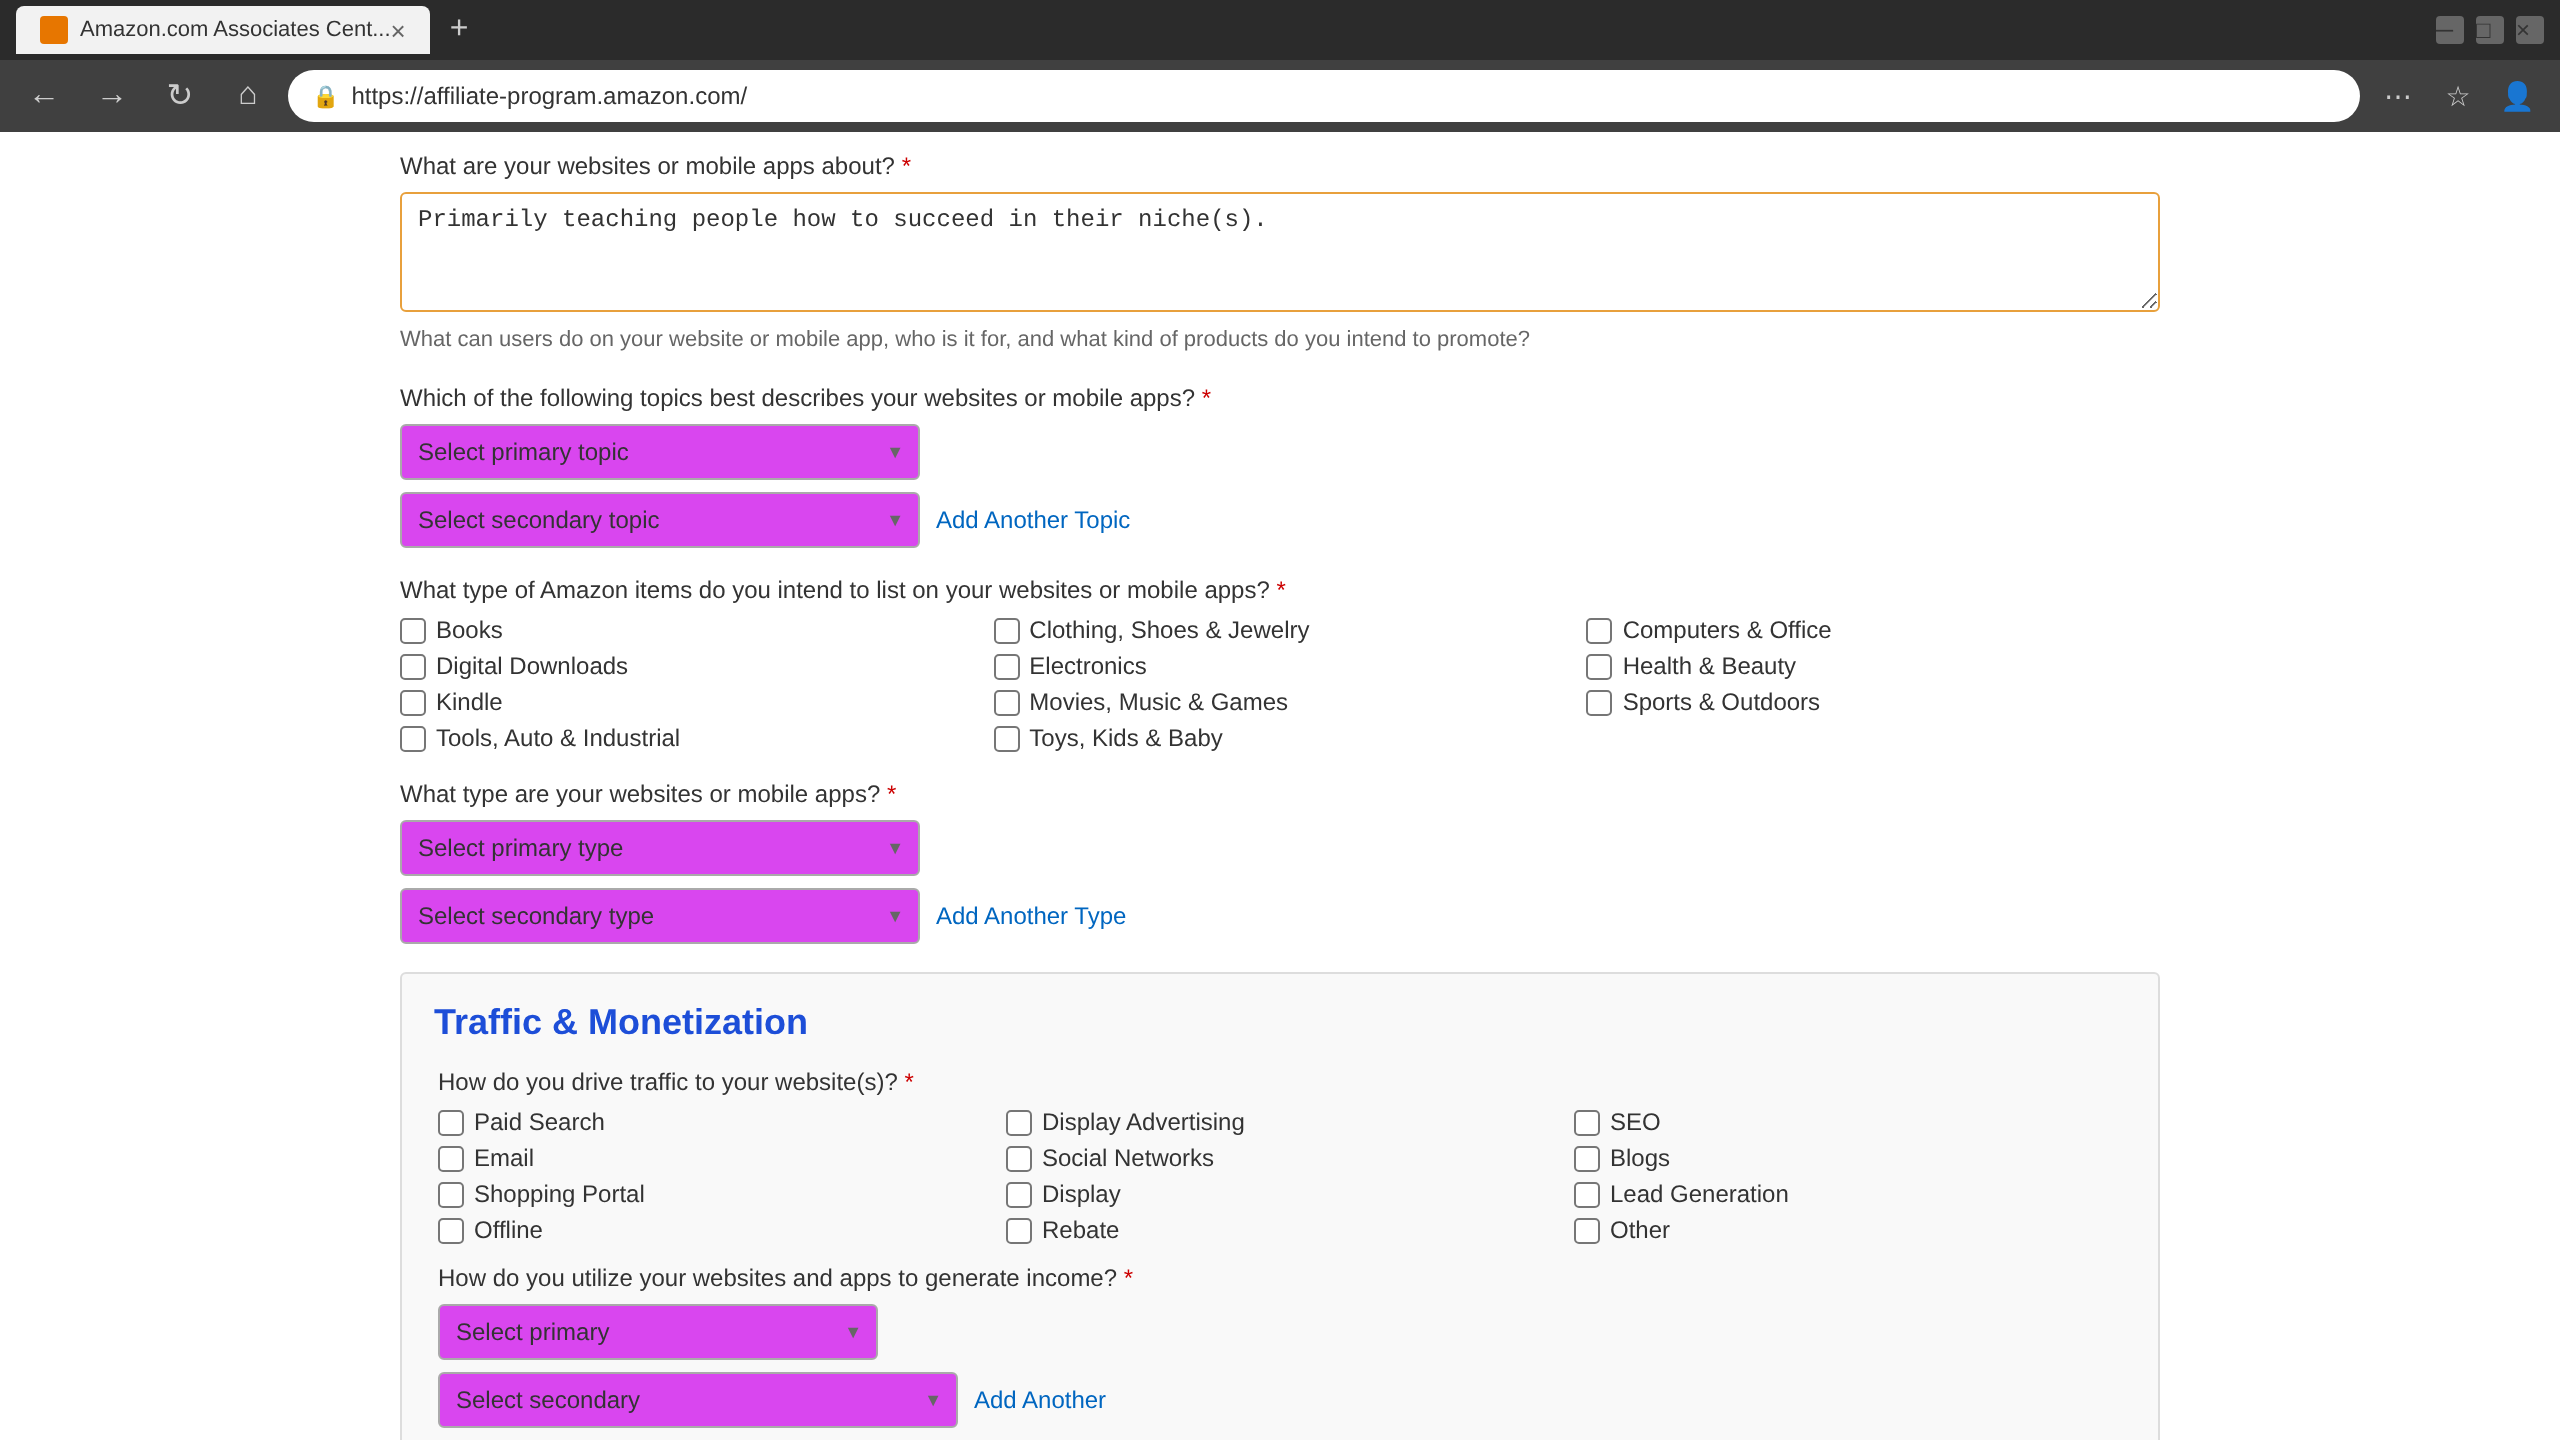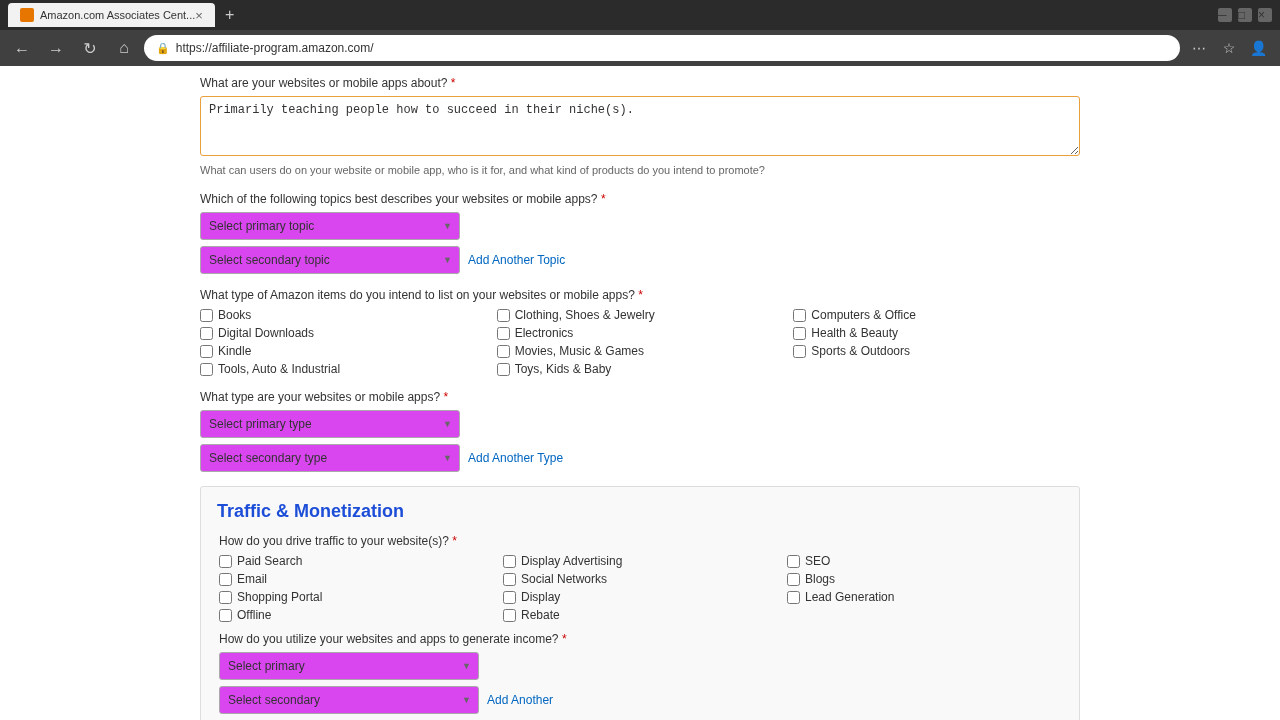--- a/index.html
+++ b/index.html
@@ -249,30 +249,34 @@
               <label>Lead Generation</label>
             </div>
             <div class="checkbox-item">
               <input type="checkbox" style="">
               <label>Offline</label>
             </div>
             <div class="checkbox-item">
               <input type="checkbox" style="">
               <label>Rebate</label>
             </div>
+            <div class="checkbox-item">
+              <input type="checkbox" style="">
+              <label>Other</label>
+            </div>
           </div>
         </div>
 
         <div class="form-section-inner">
           <div class="question-label">
             <span>How do you utilize your websites and apps to generate income?</span>
             <span class="required">*</span>
           </div>
           <div style="margin-bottom:6px;">
-            <div class="select-wrapper" style="width:260px;">
+            <div class="select-wrapper" style="width:220px;">
               <select class="select-field">
                 <option>Select primary</option>
               </select>
             </div>
           </div>
           <div style="display:flex; align-items:center; gap:8px; margin-bottom:6px;">
             <div class="select-wrapper" style="width:260px;">
               <select class="select-field">
                 <option>Select secondary</option>
               </select>

